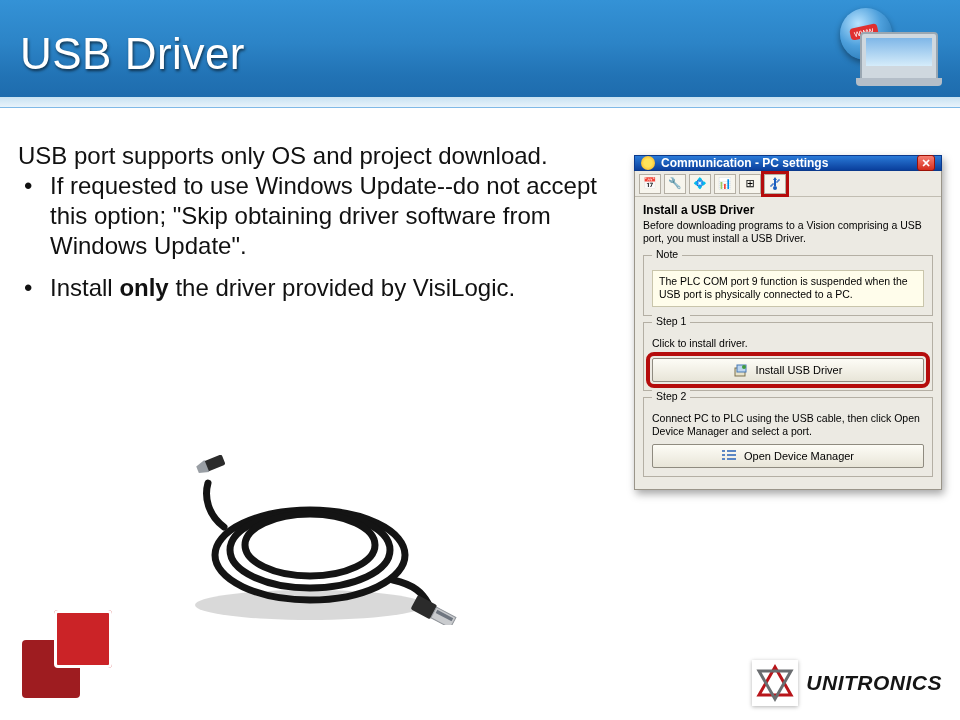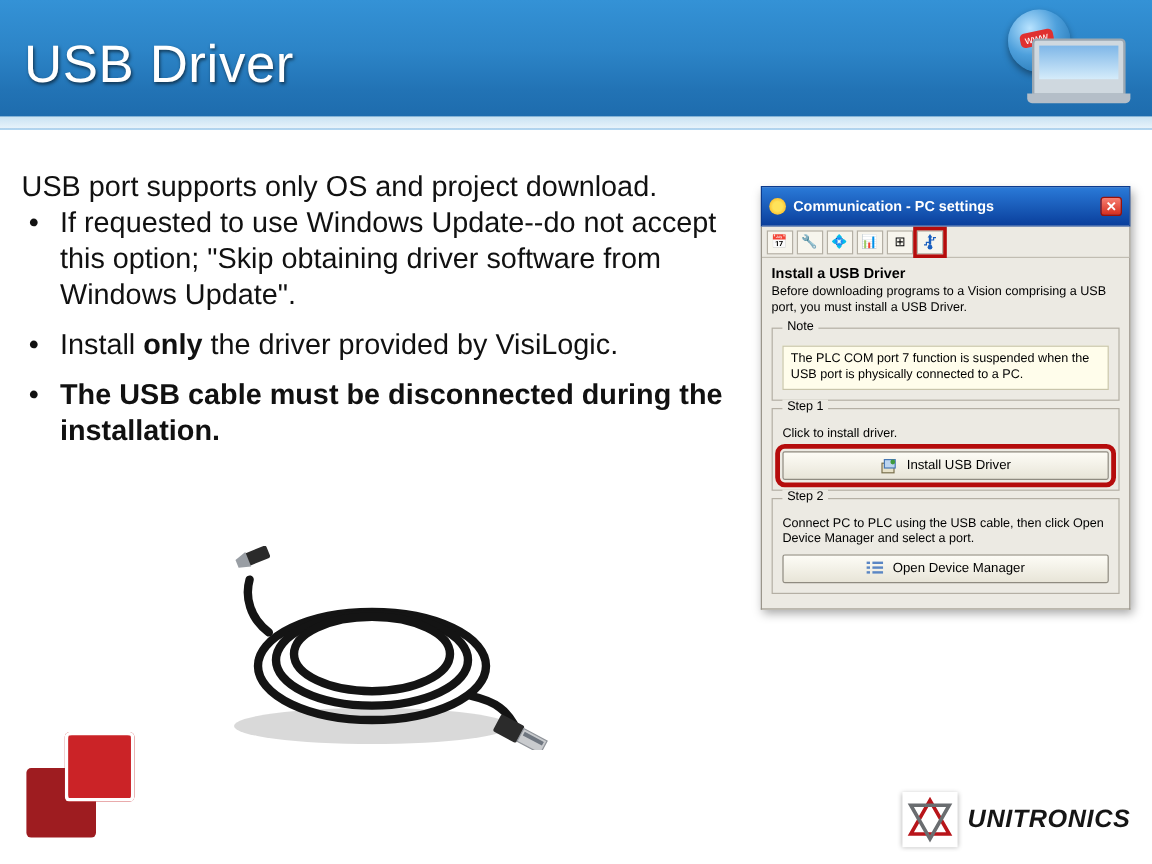--- a/index.html
+++ b/index.html
@@ -88,21 +88,21 @@
   }
 
   
   .dialog{
     position:absolute; right:18px; top:155px;
     width:308px;
     font-size:11px;
     box-shadow: 2px 4px 8px rgba(0,0,0,.35);
   }
   .dlg-title{
-    height:34px;
+    height:16px;
     background: linear-gradient(#2a7ad8,#0a3f9c);
     color:#fff; font-weight:bold; font-size:12px;
     display:flex; align-items:center; padding:0 6px;
     border:1px solid #0b3a8c;
   }
   .dlg-title .sun{
     width:14px; height:14px; border-radius:50%;
     background: radial-gradient(circle,#ffe35a 40%,#f7a20a 100%);
     margin-right:6px;
   }
@@ -217,23 +217,20 @@
 </div>
 
 <div class="content">
   <p class="intro">USB port supports only OS and project download.</p>
   <ul>
     <li>
       <span>If requested to use Windows Update--do not accept this option; "Skip obtaining driver software from Windows Update".</span>
     </li>
     <li>
       <span>Install </span><b>only</b><span> the driver provided by VisiLogic.</span>
-    </li>
-    <li>
-      <b>The USB cable must be disconnected during the installation.</b>
     </li>
   </ul>
 </div>
 
 <svg class="cable" viewBox="0 0 300 170">
   <ellipse cx="150" cy="150" rx="115" ry="15" fill="rgba(0,0,0,0.15)"></ellipse>
 
   <g fill="none" stroke="#141414" stroke-width="7" stroke-linecap="round">
     <ellipse cx="150" cy="100" rx="95" ry="45"></ellipse>
     <ellipse cx="150" cy="95" rx="80" ry="38"></ellipse>
@@ -278,21 +275,21 @@
           <path d="M6 7 L3 7 L3 9 L1 9" stroke="#1a5fbf" stroke-width="1" fill="none"></path>
         </svg>
       </span>
     </div>
 
     <div class="section-title">Install a USB Driver</div>
     <div class="section-desc">Before downloading programs to a Vision comprising a USB port, you must install a USB Driver.</div>
 
     <div class="groupbox">
       <span class="legend">Note</span>
-      <div class="note-text">The PLC COM port 7 function is suspended when the USB port is physically connected to a PC.</div>
+      <div class="note-text">The PLC COM port 9 function is suspended when the USB port is physically connected to a PC.</div>
     </div>
 
     <div class="groupbox">
       <span class="legend">Step 1</span>
       <div style="font-size:10.5px; margin-bottom:6px;">Click to install driver.</div>
       <div class="btn btn-row-install">
         <span class="ico">
           <svg width="14" height="14" viewBox="0 0 14 14">
             <rect x="1" y="5" width="10" height="8" fill="#e8e2c8" stroke="#7a714e"></rect>
             <rect x="3" y="2" width="9" height="7" fill="#bcd5ef" stroke="#4778b4"></rect>

